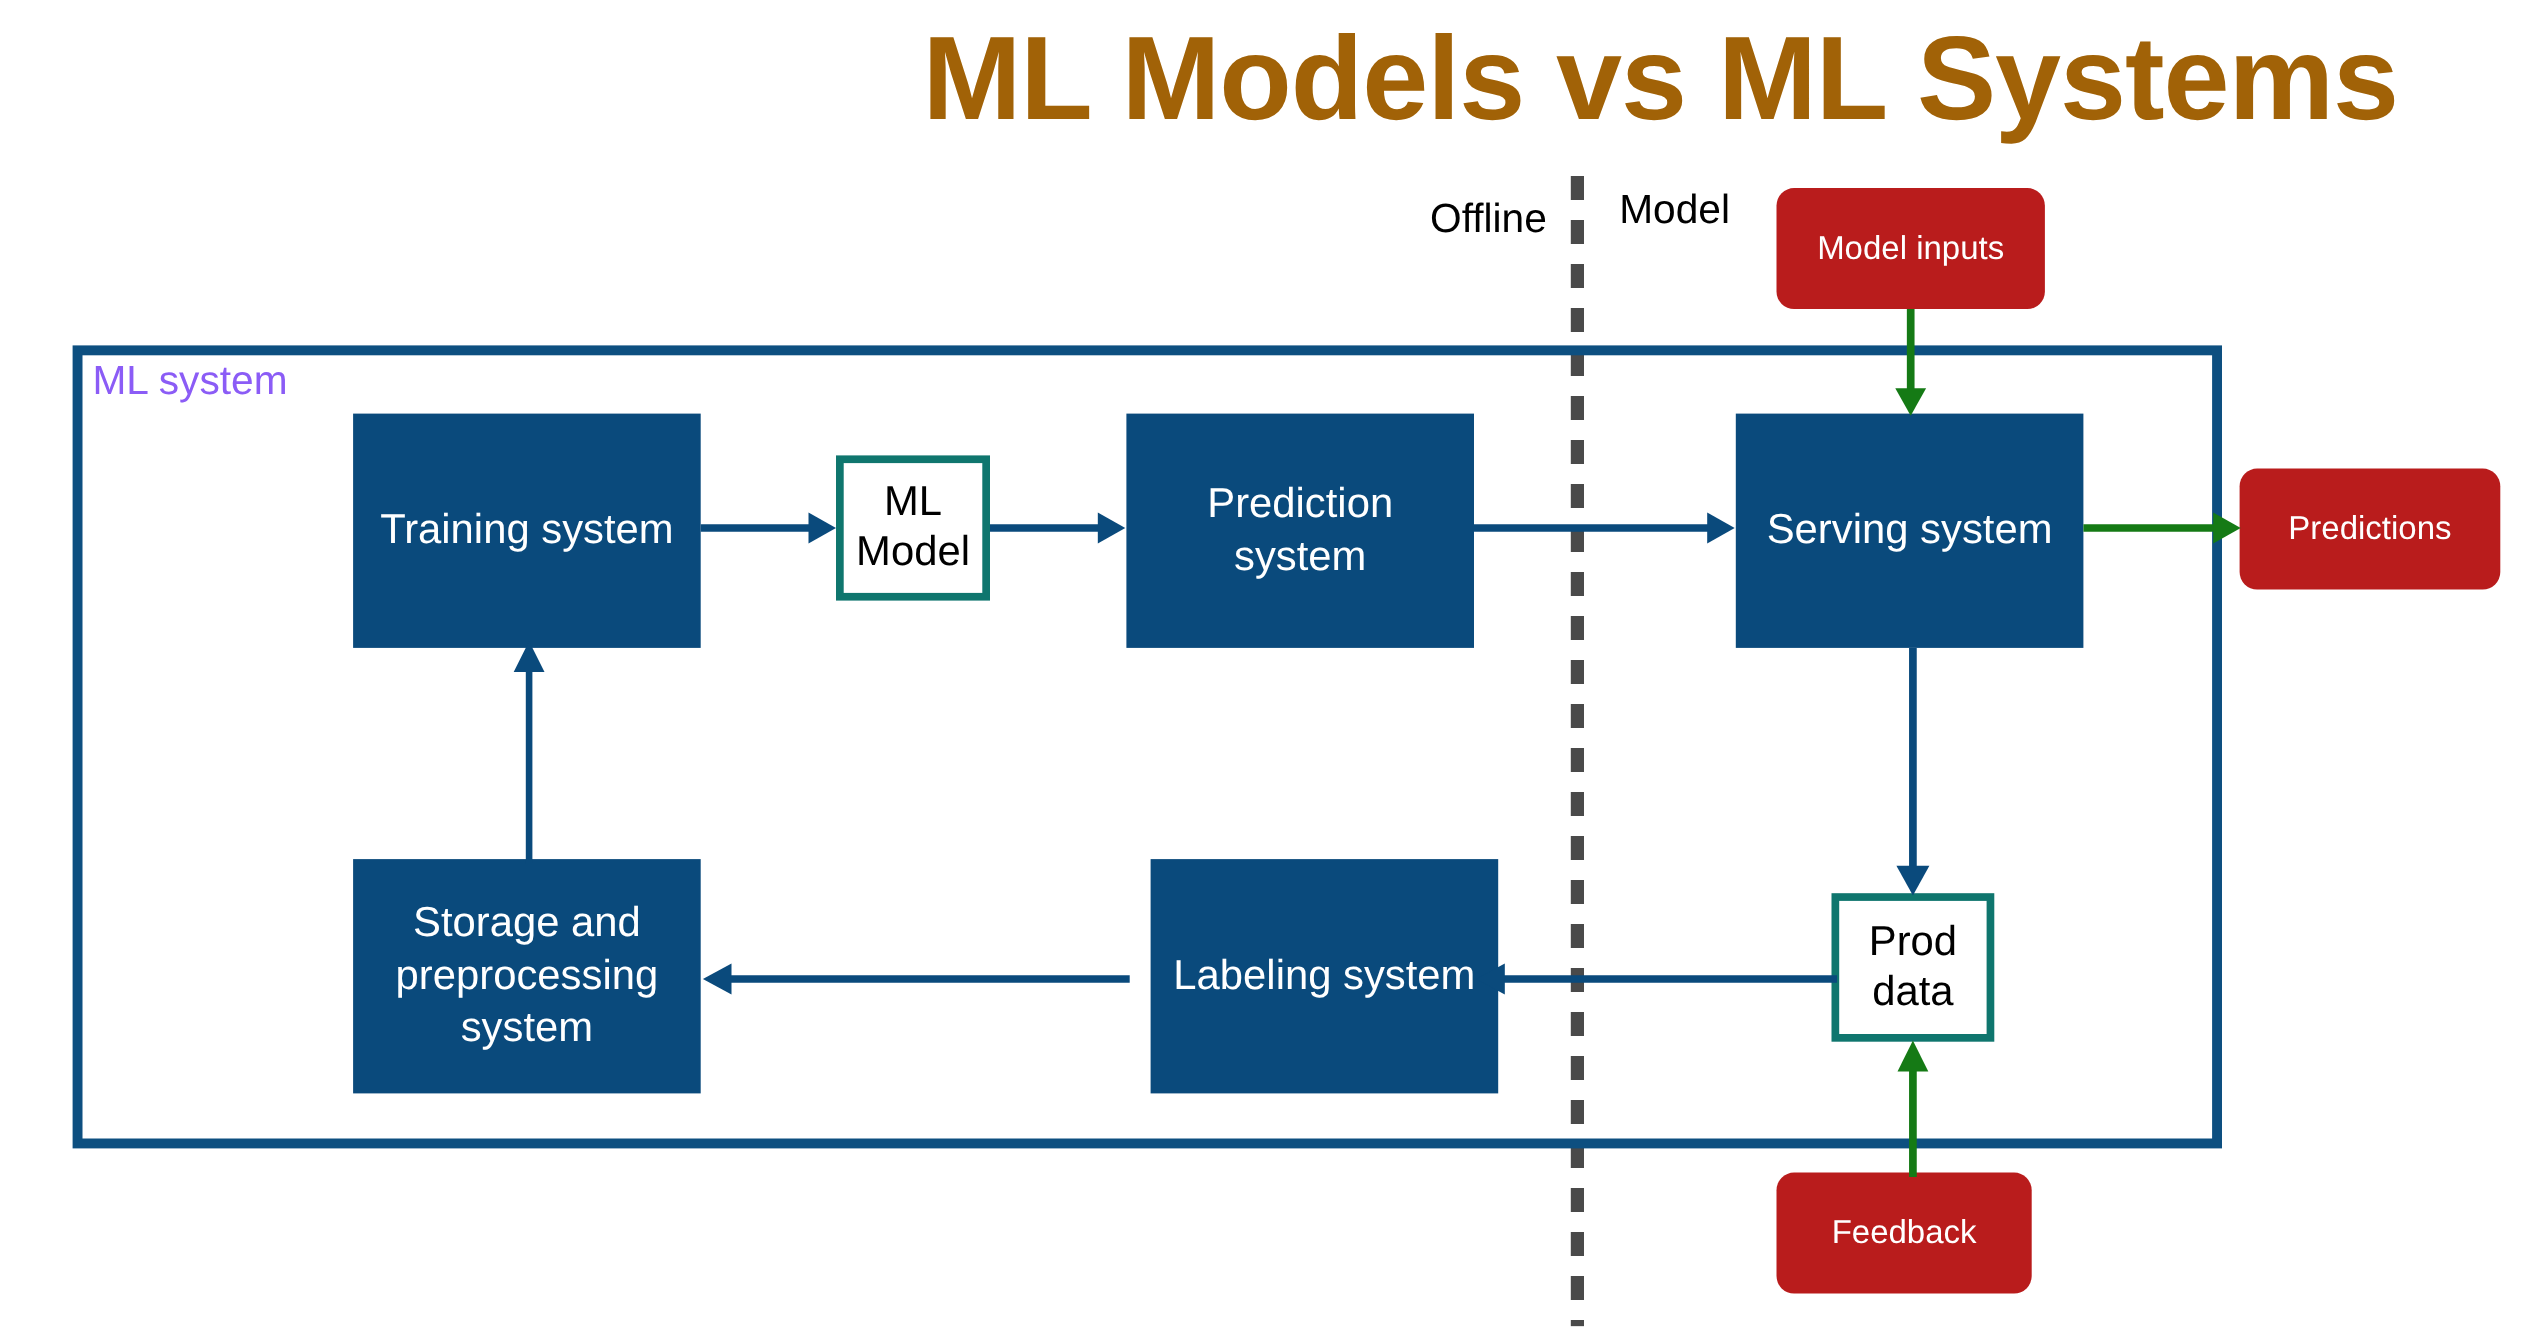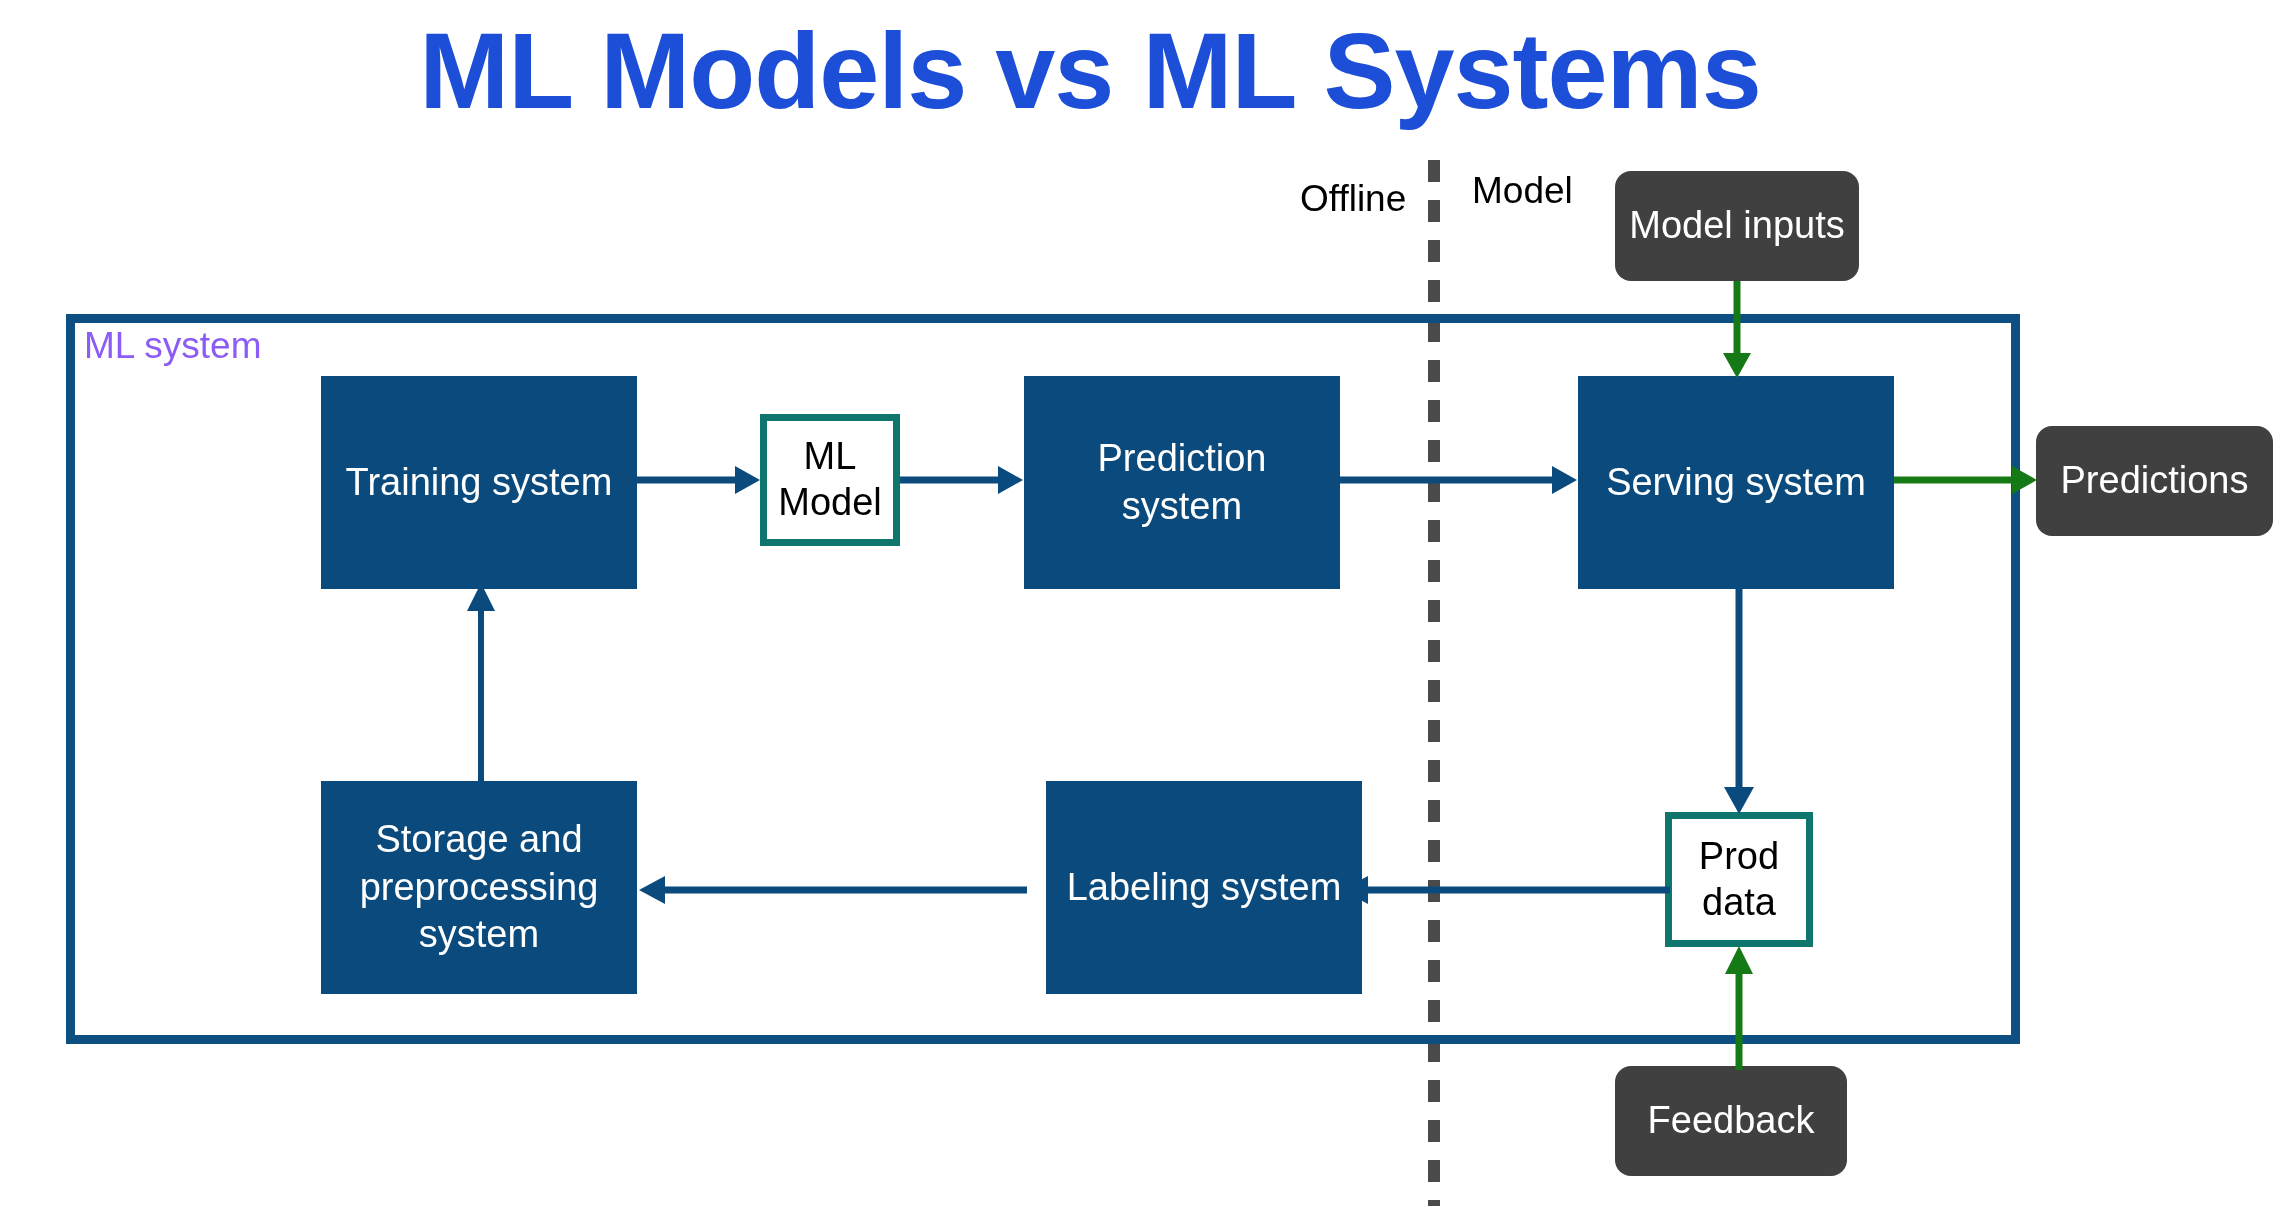--- a/index.html
+++ b/index.html
@@ -15,24 +15,24 @@
     width: 2294px;
     height: 1206px;
     background: #ffffff;
     overflow: hidden;
   }
   #title {
     position: absolute;
     left: 0;
     top: 12px;
     width: 2180px;
-    text-align: center;
+    text-align: right;
     font-size: 108px;
     font-weight: bold;
-    color: #1d4ed8;
+    color: #a16207;
     letter-spacing: -1px;
     line-height: 1.1;
   }
   .divider-label {
     position: absolute;
     font-size: 37px;
     color: #000000;
     white-space: nowrap;
   }
   #divider-line {
@@ -77,23 +77,23 @@
     line-height: 1.25;
   }
   .node-white {
     background: #ffffff;
     color: #000000;
     border: 7px solid #0f766e;
     font-size: 38px;
     line-height: 1.2;
   }
   .node-green {
-    background: #404040;
+    background: #b91c1c;
     color: #ffffff;
-    font-size: 38px;
+    font-size: 30px;
     border-radius: 16px;
     line-height: 1.2;
   }
   .arrow {
     position: absolute;
   }
   .arrow svg {
     display: block;
     overflow: visible;
   }

